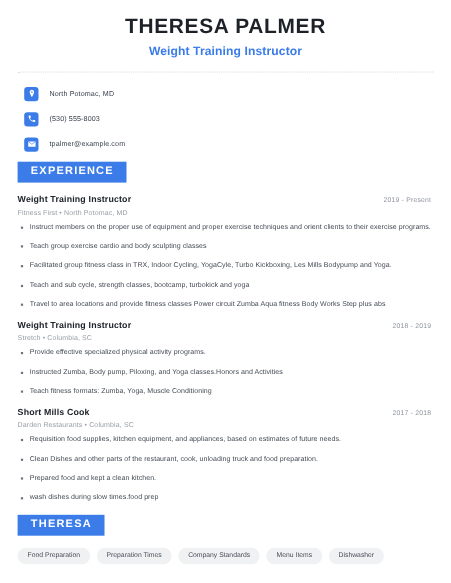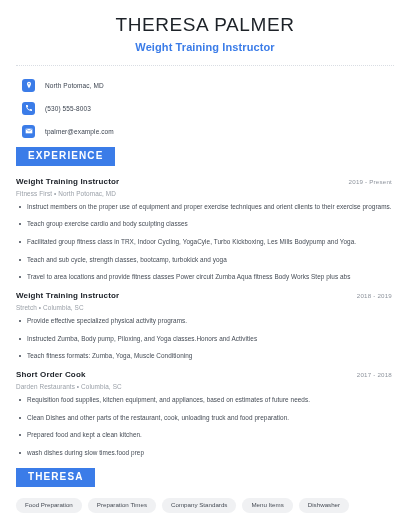--- a/index.html
+++ b/index.html
@@ -24,21 +24,21 @@
     position: relative;
   }
 
   
   .header {
     padding-top: 14px;
     text-align: center;
   }
   .name {
     font-size: 19px;
-    font-weight: normal;
+    font-weight: bold;
     letter-spacing: 0.6px;
     color: #1d2228;
     line-height: 1.2;
     margin: 0;
   }
   .role {
     margin-top: 4px;
     font-size: 11px;
     font-weight: bold;
     color: #3b7ce8;
@@ -234,21 +234,21 @@
         <div class="job-sub">Stretch • Columbia, SC</div>
         <ul class="bullets">
           <li>Provide effective specialized physical activity programs.</li>
           <li>Instructed Zumba, Body pump, Piloxing, and Yoga classes.Honors and Activities</li>
           <li>Teach fitness formats: Zumba, Yoga, Muscle Conditioning</li>
         </ul>
       </div>
 
       <div class="job">
         <div class="job-head">
-          <span class="job-title">Short Order Cook</span>
+          <span class="job-title">Short Mills Cook</span>
           <span class="job-dates">2017 - 2018</span>
         </div>
         <div class="job-sub">Darden Restaurants • Columbia, SC</div>
         <ul class="bullets">
           <li>Requisition food supplies, kitchen equipment, and appliances, based on estimates of future needs.</li>
           <li>Clean Dishes and other parts of the restaurant, cook, unloading truck and food preparation.</li>
           <li>Prepared food and kept a clean kitchen.</li>
           <li>wash dishes during slow times.food prep</li>
         </ul>
       </div>

